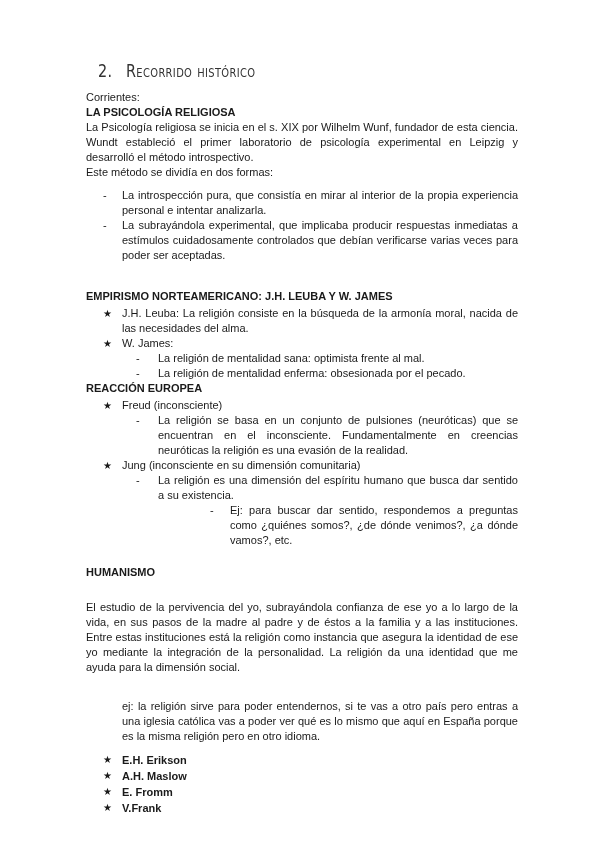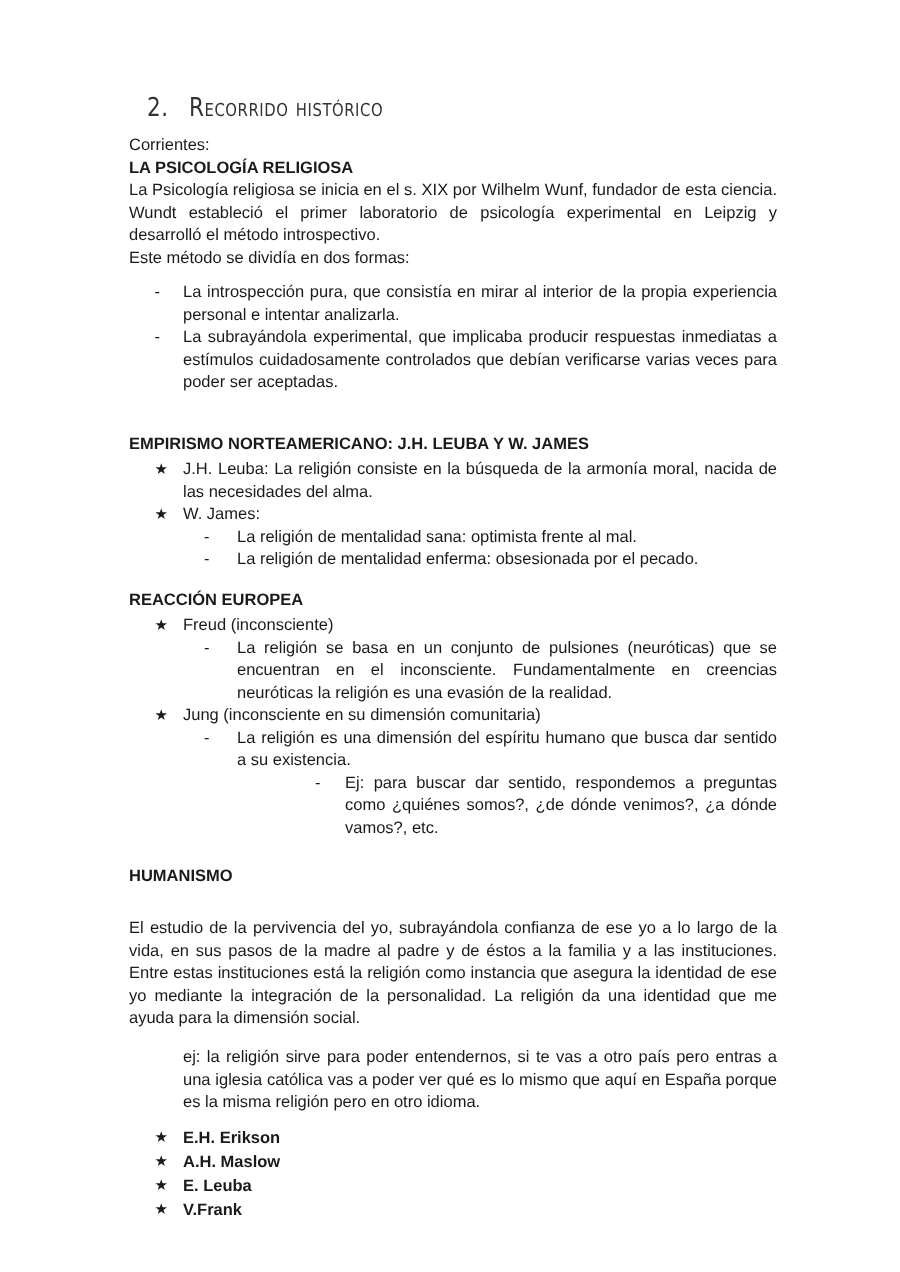--- a/index.html
+++ b/index.html
@@ -52,24 +52,24 @@
   .l2 > .marker { width: 22px; }
   .l3 { padding-left: 124px; }
   .l3 > .marker { width: 20px; }
 
   .star-marker { font-size: 10px; line-height: 15px; }
   .bold-item { font-weight: bold; }
 
   .mt-list1   { margin-top: 8px; }
   .mt-emp     { margin-top: 26px; }
   .mt-starlist{ margin-top: 2px; }
-  .mt-reac    { margin-top: 12px; }
+  .mt-reac    { }
   .mt-hum     { margin-top: 17px; }
   .mt-humpar  { margin-top: 20px; }
-  .mt-ejpar   { margin-top: 11px; padding-left: 36px; }
+  .mt-ejpar   { margin-top: 24px; padding-left: 36px; }
   .mt-authors { margin-top: 8px; }
   .authors .li { line-height: 16px; }
   .authors .star-marker { line-height: 16px; }
 </style>
 </head>
 <body>
 
 <div class="sheet">
   <div class="content">
 
@@ -149,21 +149,21 @@
       <div class="li l1">
         <span class="marker star-marker">★</span>
         <div class="txt bold-item">E.H. Erikson</div>
       </div>
       <div class="li l1">
         <span class="marker star-marker">★</span>
         <div class="txt bold-item">A.H. Maslow</div>
       </div>
       <div class="li l1">
         <span class="marker star-marker">★</span>
-        <div class="txt bold-item">E. Leuba</div>
+        <div class="txt bold-item">E. Fromm</div>
       </div>
       <div class="li l1">
         <span class="marker star-marker">★</span>
         <div class="txt bold-item">V.Frank</div>
       </div>
     </div>
 
   </div>
 </div>
 

